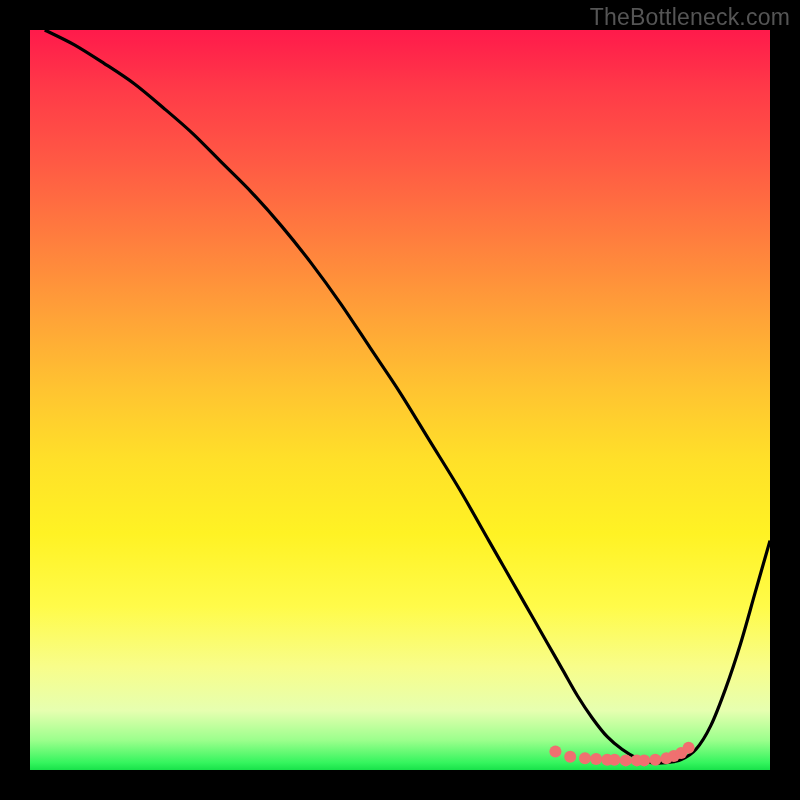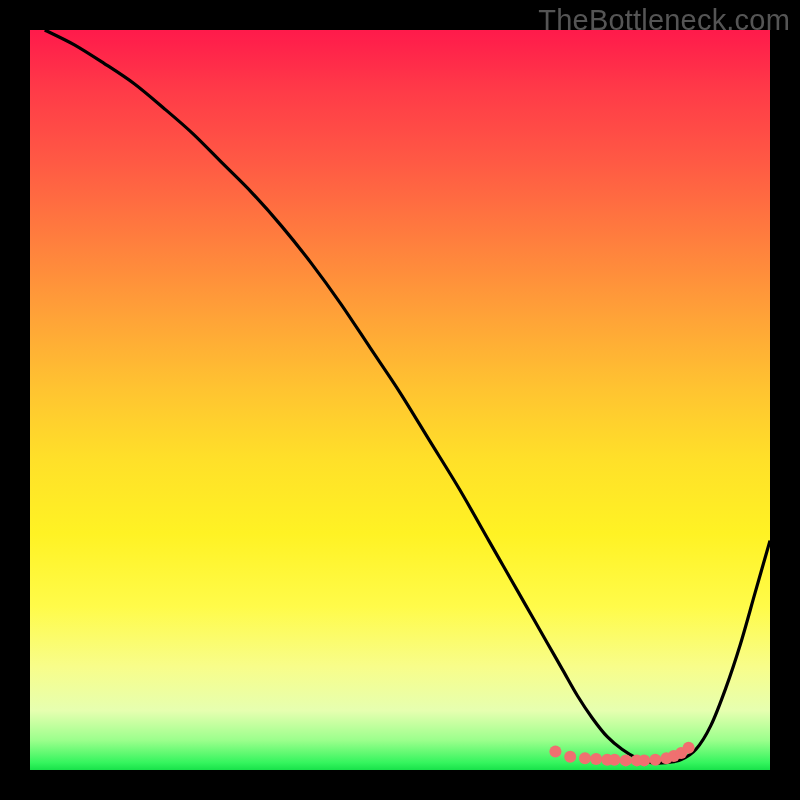--- a/index.html
+++ b/index.html
@@ -9,21 +9,21 @@
     height: 800px;
     background: #000;
     position: relative;
     font-family: Arial, Helvetica, sans-serif;
   }
   .watermark {
     position: absolute;
     top: 4px;
     right: 10px;
     color: #555;
-    font-size: 29px;
+    font-size: 23px;
     font-weight: 500;
     letter-spacing: 0.2px;
     z-index: 10;
   }
   .plot-area {
     position: absolute;
     left: 30px;
     top: 30px;
     width: 740px;
     height: 740px;

